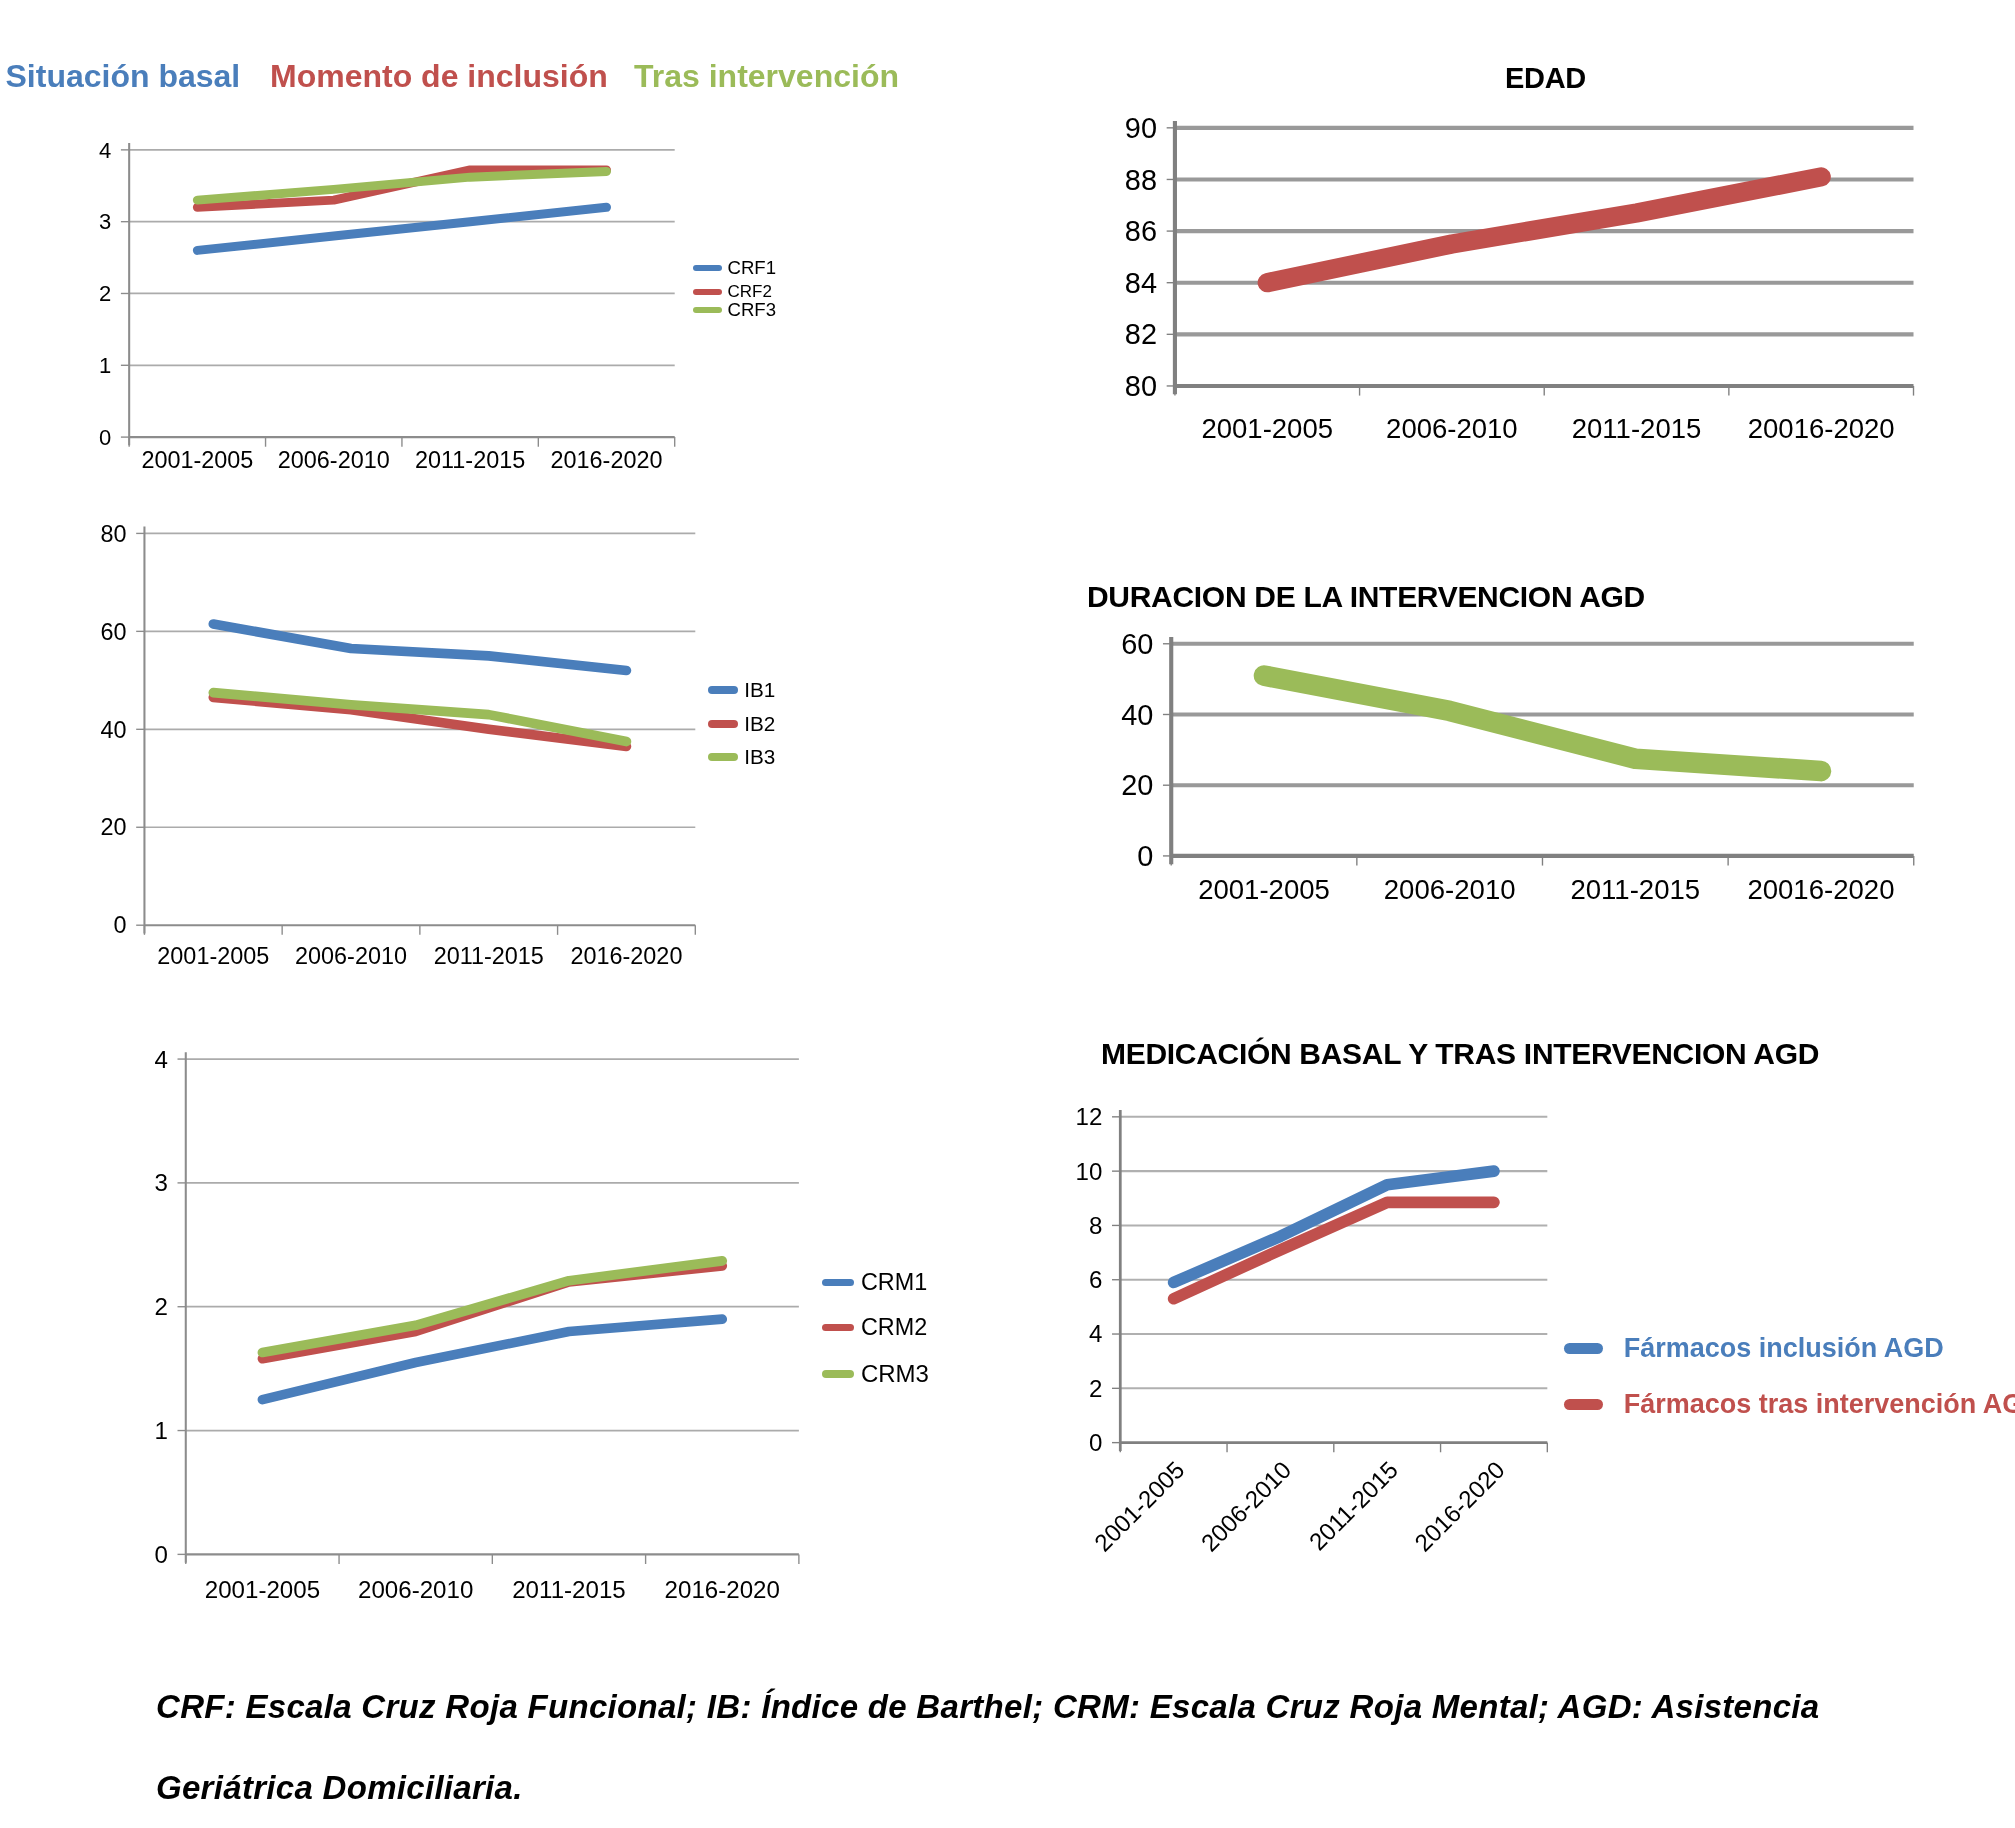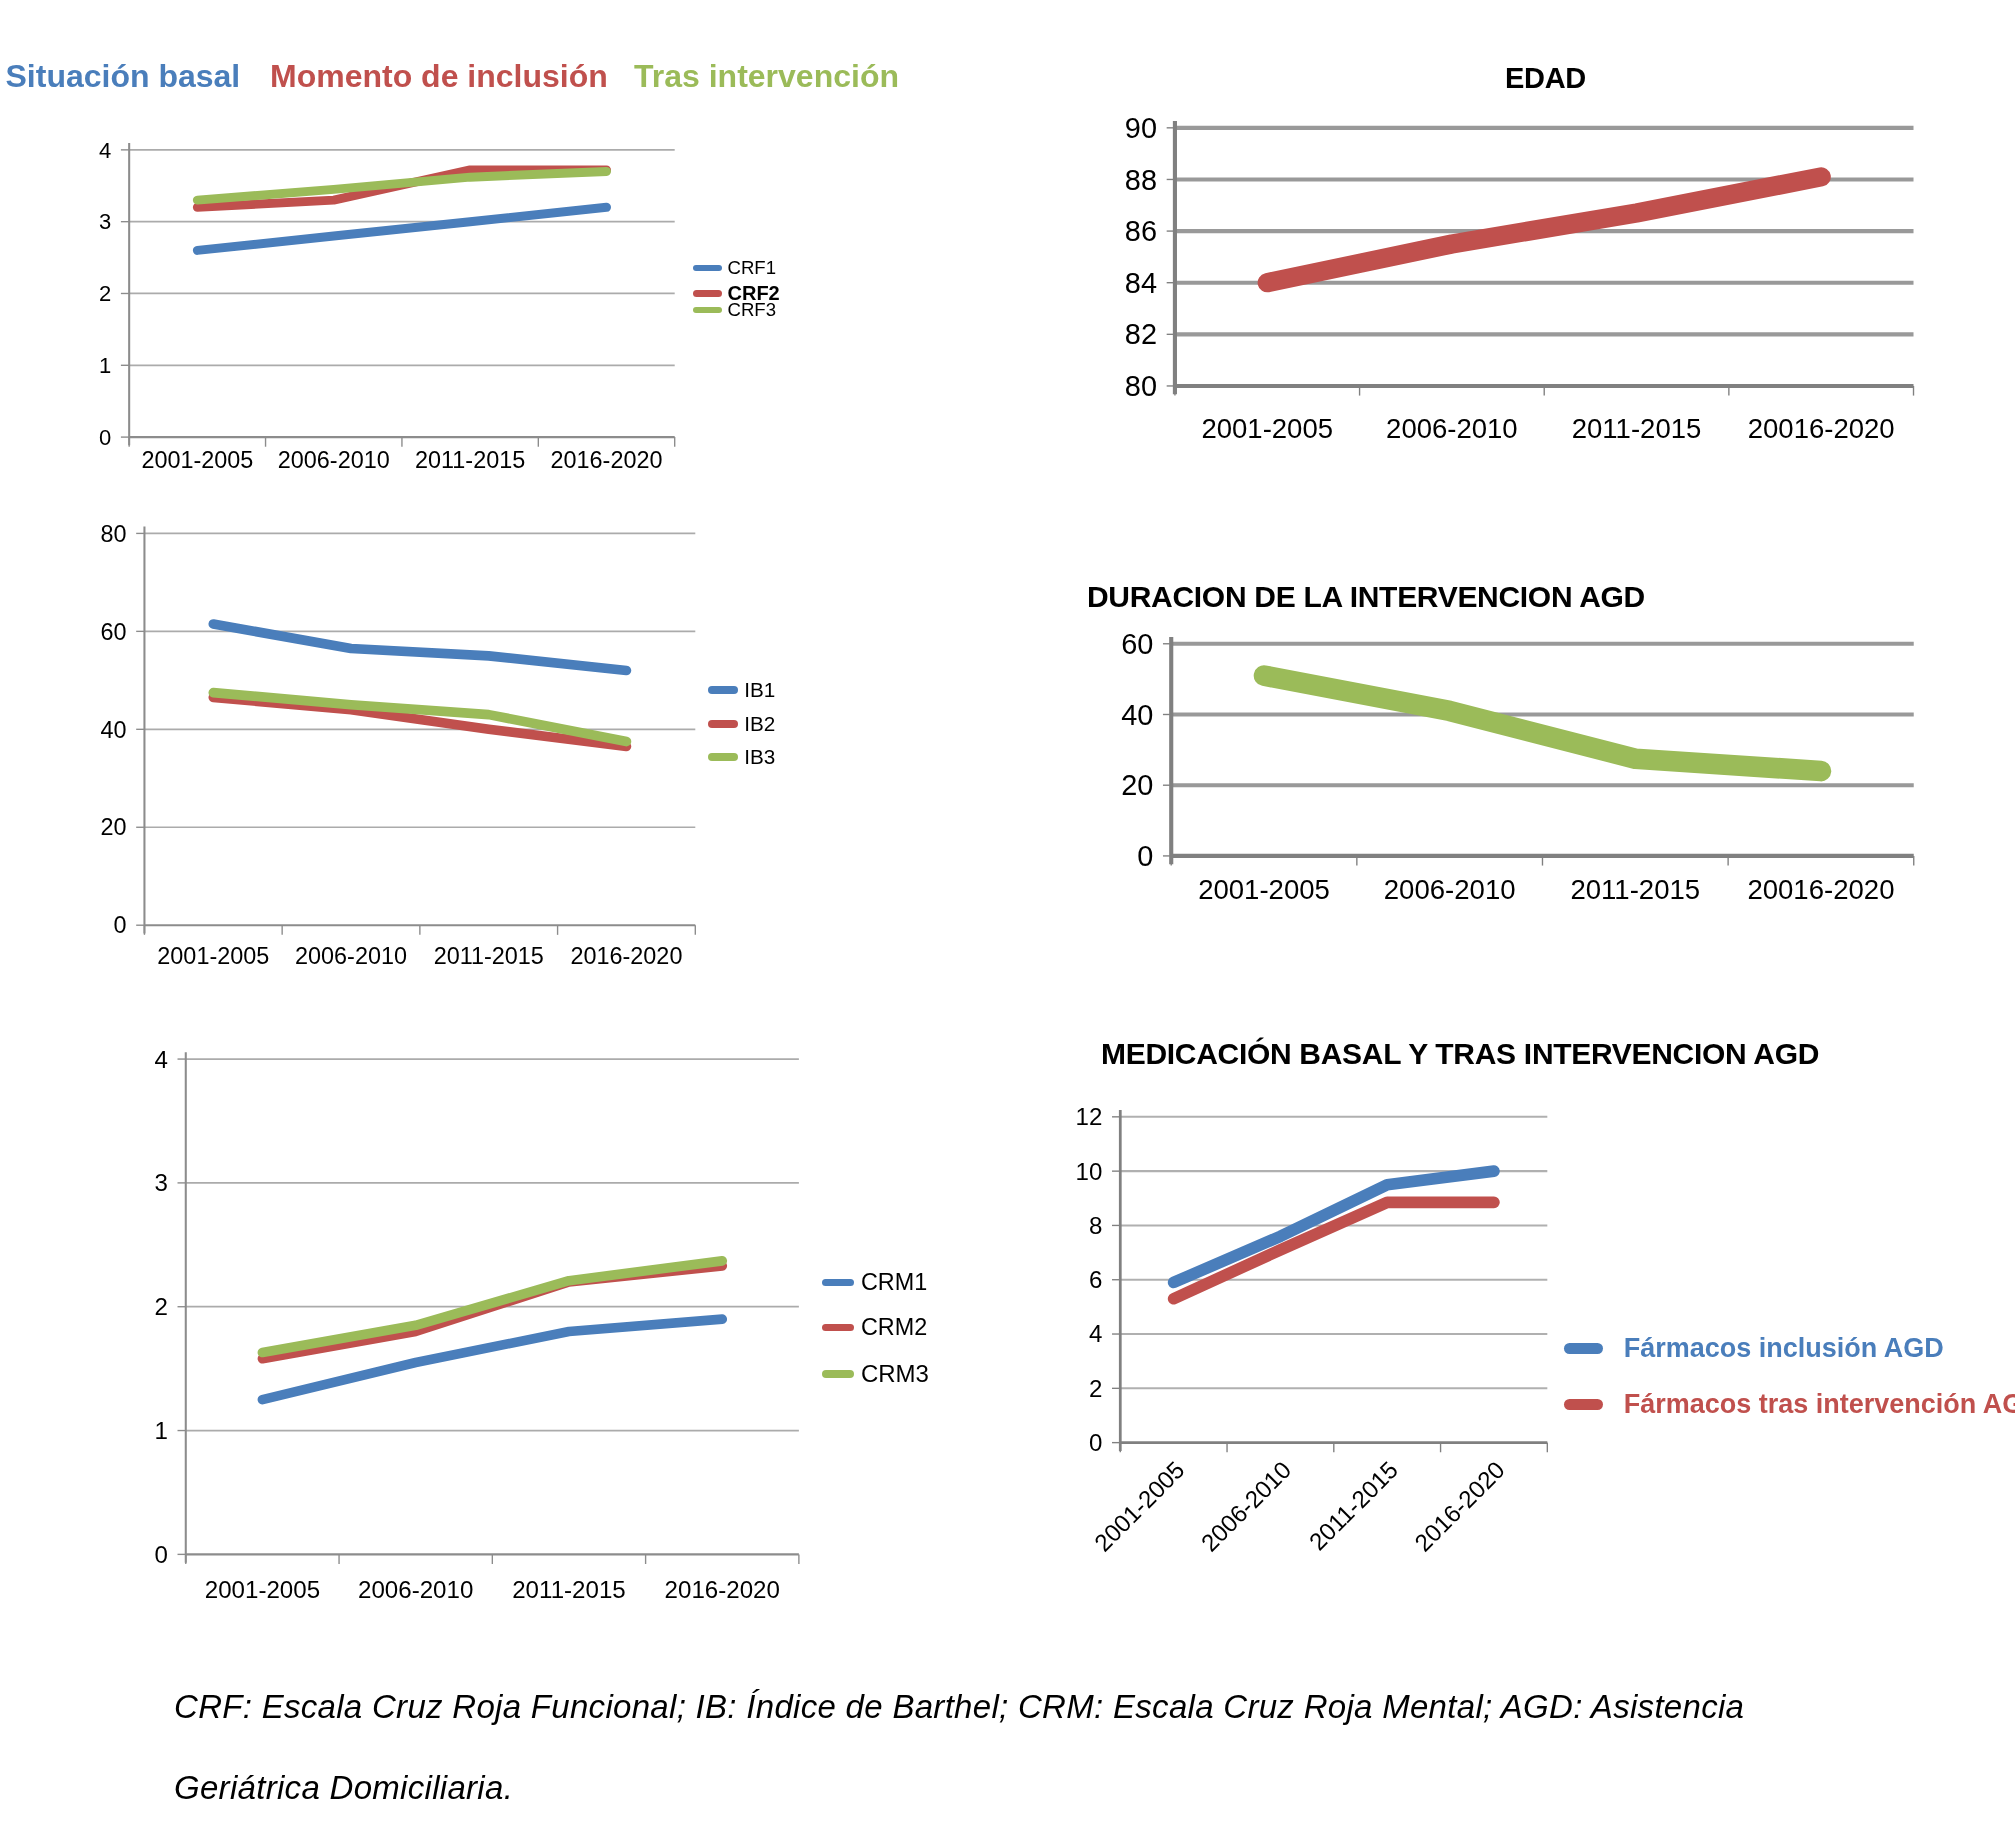--- a/index.html
+++ b/index.html
@@ -12,22 +12,22 @@
   .chart{position:absolute;}
   .chart svg{position:absolute;left:0;top:0;overflow:visible;}
   svg text{font-family:"Liberation Sans",sans-serif;fill:#000000;}
   .chart-title{position:absolute;font-weight:bold;white-space:nowrap;letter-spacing:-0.3px;}
   .t-edad{left:1175px;top:62px;width:741px;text-align:center;font-size:29px;}
   .t-dur{left:1087px;top:580px;font-size:30px;}
   .t-med{left:1101px;top:1037px;font-size:30px;}
   .legend{position:absolute;}
   .legend-item{position:absolute;left:0;display:flex;align-items:center;white-space:nowrap;}
   .legend-swatch{display:inline-block;border-radius:6.9px;flex:none;}
-  .footnote{position:absolute;left:174px;top:1688px;width:1805px;font-size:33px;font-style:italic;
-        letter-spacing:0.3px;}
+  .footnote{position:absolute;left:156px;top:1688px;width:1805px;font-size:33px;font-style:italic;
+        letter-spacing:0.3px;font-weight:bold;}
   .footnote .fn-line2{margin-top:43px;}
 </style>
 </head>
 <body>
 
 <div class="page">
 
 
   <div>
     <span class="hl hl-0" style="color: rgb(74, 126, 187);">Situación basal</span>
@@ -70,21 +70,21 @@
         <text font-size="34" x="623" y="495" text-anchor="middle">2011-2015</text>
         <text font-size="34" x="821" y="495" text-anchor="middle">2016-2020</text>
       </svg>
       <div class="legend" style="left: 652px; top: 0px;">
         <div class="legend-item" style="top: 130px;">
           <span class="legend-swatch" style="width: 29px; height: 6.9px; background: rgb(74, 126, 187); margin-right: 5.5px;"></span>
           <span style="font-size: 18.6px;">CRF1</span>
         </div>
         <div class="legend-item" style="top: 155px;">
           <span class="legend-swatch" style="width: 29px; height: 6.9px; background: rgb(192, 80, 77); margin-right: 5.5px;"></span>
-          <span style="font-size: 20px; font-weight: bold;">CRF2</span>
+          <span style="font-size: 17px;">CRF2</span>
         </div>
         <div class="legend-item" style="top: 172px; justify-content: center;">
           <span class="legend-swatch" style="width: 29px; height: 6.9px; background: rgb(155, 187, 89); margin-right: 5.5px;"></span>
           <span style="font-size: 18.6px;">CRF3</span>
         </div>
       </div>
     </div>
   <div class="chart" style="left: 1123px; top: 59px; width: 892px; height: 413px;">
       <svg width="892" height="413" viewBox="0 0 1295 600">
         <line x1="63" y1="475" x2="75" y2="475" stroke="#808080" stroke-width="2"></line>

